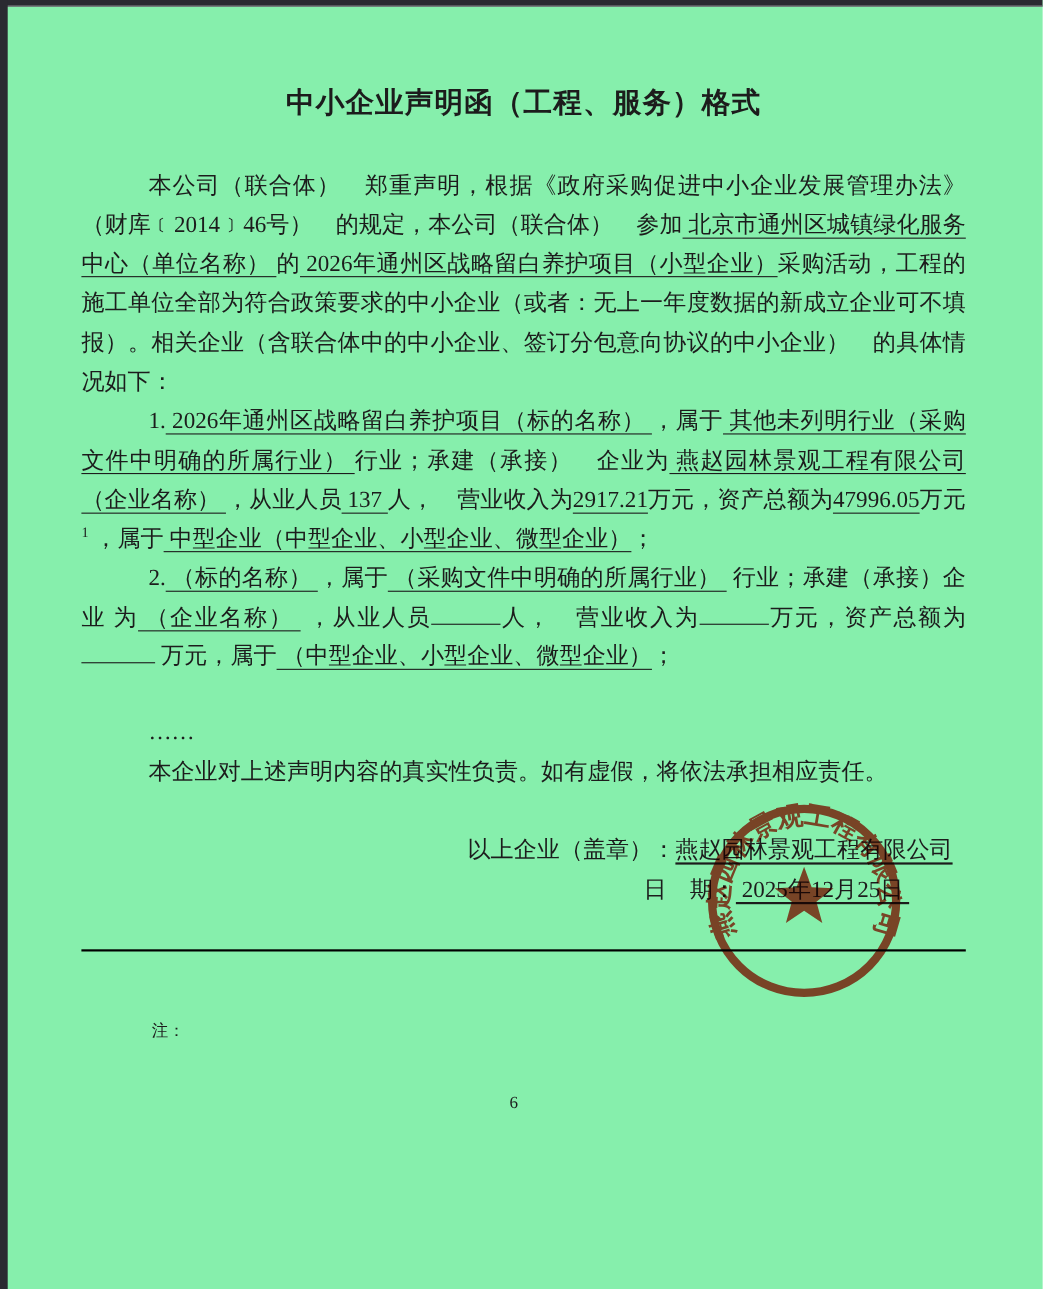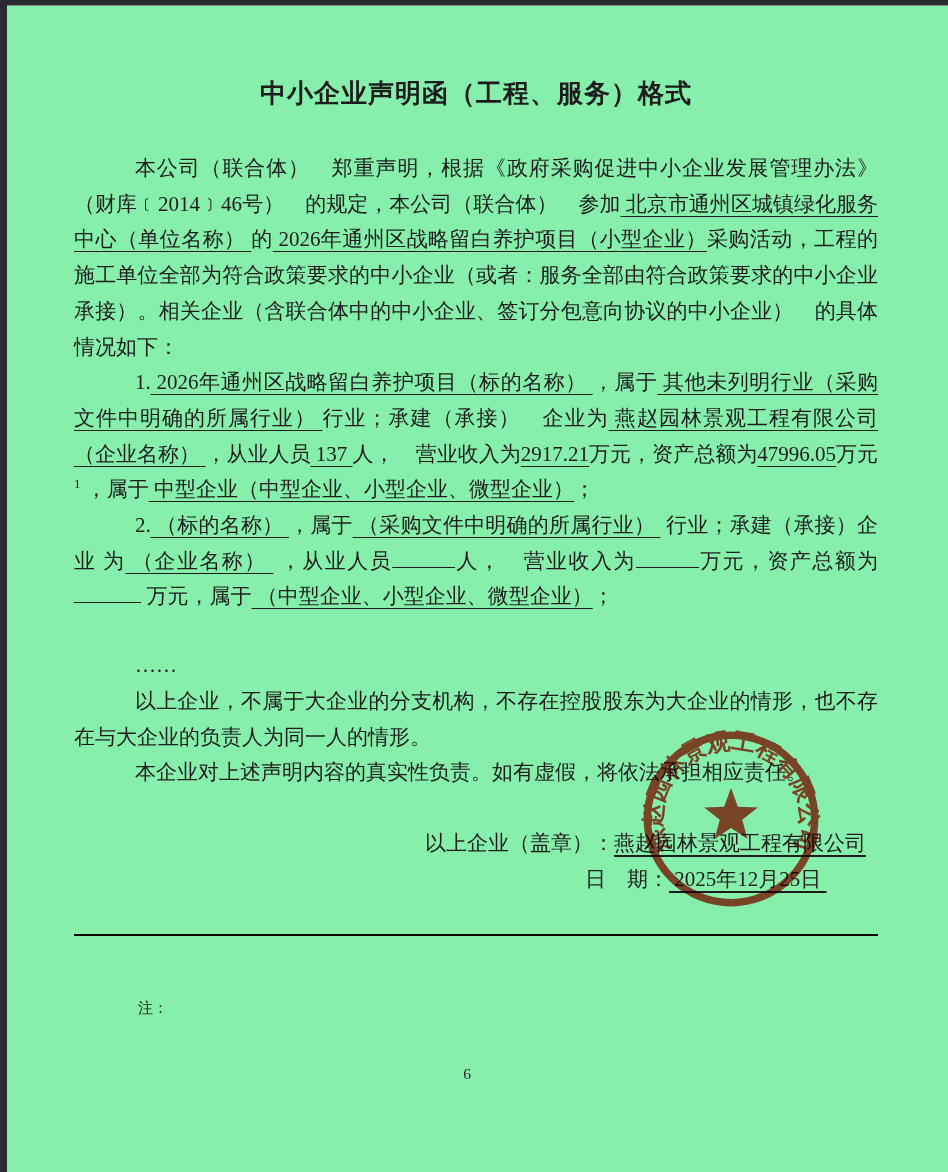--- a/index.html
+++ b/index.html
@@ -36,25 +36,24 @@
 <body>
 
 <div class="page">
   <div class="top-bar"></div>
   <div class="left-bar"></div>
 
   <div class="doc">
     <div class="title">中小企业声明函（工程、服务）格式</div>
 
     <div class="bodytext">
-      <p class="para"><span class="seg">本公司（联合体）　郑重声明，根据《政府采购促进中小企业发展管理办法》（财库﹝2014﹞46号）　的规定，本公司（联合体）　参加</span><span class="seg u"> 北京市通州区城镇绿化服务中心（单位名称） </span><span class="seg">的</span><span class="seg u"> 2026年通州区战略留白养护项目（小型企业）</span><span class="seg">采购活动，工程的施工单位全部为符合政策要求的中小企业（或者：服务全部由符合政策要求的中小企业承接）。相关企业（含联合体中的中小企业、签订分包意向协议的中小企业）　的具体情况如下：</span></p>
+      <p class="para"><span class="seg">本公司（联合体）　郑重声明，根据《政府采购促进中小企业发展管理办法》（财库﹝2014﹞46号）　的规定，本公司（联合体）　参加</span><span class="seg u"> 北京市通州区城镇绿化服务中心（单位名称） </span><span class="seg">的</span><span class="seg u"> 2026年通州区战略留白养护项目（小型企业）</span><span class="seg">采购活动，工程的施工单位全部为符合政策要求的中小企业（或者：无上一年度数据的新成立企业可不填报）。相关企业（含联合体中的中小企业、签订分包意向协议的中小企业）　的具体情况如下：</span></p>
       <p class="para"><span class="seg">1.</span><span class="seg u"> 2026年通州区战略留白养护项目（标的名称） </span><span class="seg">，属于</span><span class="seg u"> 其他未列明行业（采购文件中明确的所属行业） </span><span class="seg">行业；承建（承接）　企业为</span><span class="seg u"> 燕赵园林景观工程有限公司（企业名称） </span><span class="seg">，从业人员</span><span class="seg u"> 137 </span><span class="seg">人，　营业收入为</span><span class="seg u">2917.21</span><span class="seg">万元，资产总额为</span><span class="seg u">47996.05</span><span class="seg">万元 </span><sup><span class="seg">1</span></sup><span class="seg"> ，属于</span><span class="seg u"> 中型企业（中型企业、小型企业、微型企业）</span><span class="seg">；</span></p>
       <p class="para"><span class="seg">2.</span><span class="seg u"> （标的名称） </span><span class="seg">，属于</span><span class="seg u"> （采购文件中明确的所属行业） </span><span class="seg"> 行业；承建（承接）企业 为</span><span class="seg u"> （企业名称） </span><span class="seg"> ，从业人员</span><span class="blank" style="width: 3em;"></span><span class="seg">人，　营业收入为</span><span class="blank" style="width: 3em;"></span><span class="seg">万元，资产总额为</span><span class="blank" style="width: 3.2em;"></span><span class="seg"> 万元，属于</span><span class="seg u"> （中型企业、小型企业、微型企业）</span><span class="seg">；</span></p>
       <p class="para dots"><span class="seg">……</span></p>
-      <p class="para"><span class="seg">以上企业，不属于大企业的分支机构，不存在控股股东为大企业的情形，也不存在与大企业的负责人为同一人的情形。</span></p>
       <p class="para"><span class="seg">本企业对上述声明内容的真实性负责。如有虚假，将依法承担相应责任。</span></p>
     </div>
 
     <div class="sig sig-company"><span>以上企业（盖章）：</span><span class="sig-val">燕赵园林景观工程有限公司</span></div>
 
     <div class="sig sig-date"><span>日　期：</span><span class="sig-val"> 2025年12月25日 </span></div>
 
     <div class="footnote-sep"></div>
 
 

